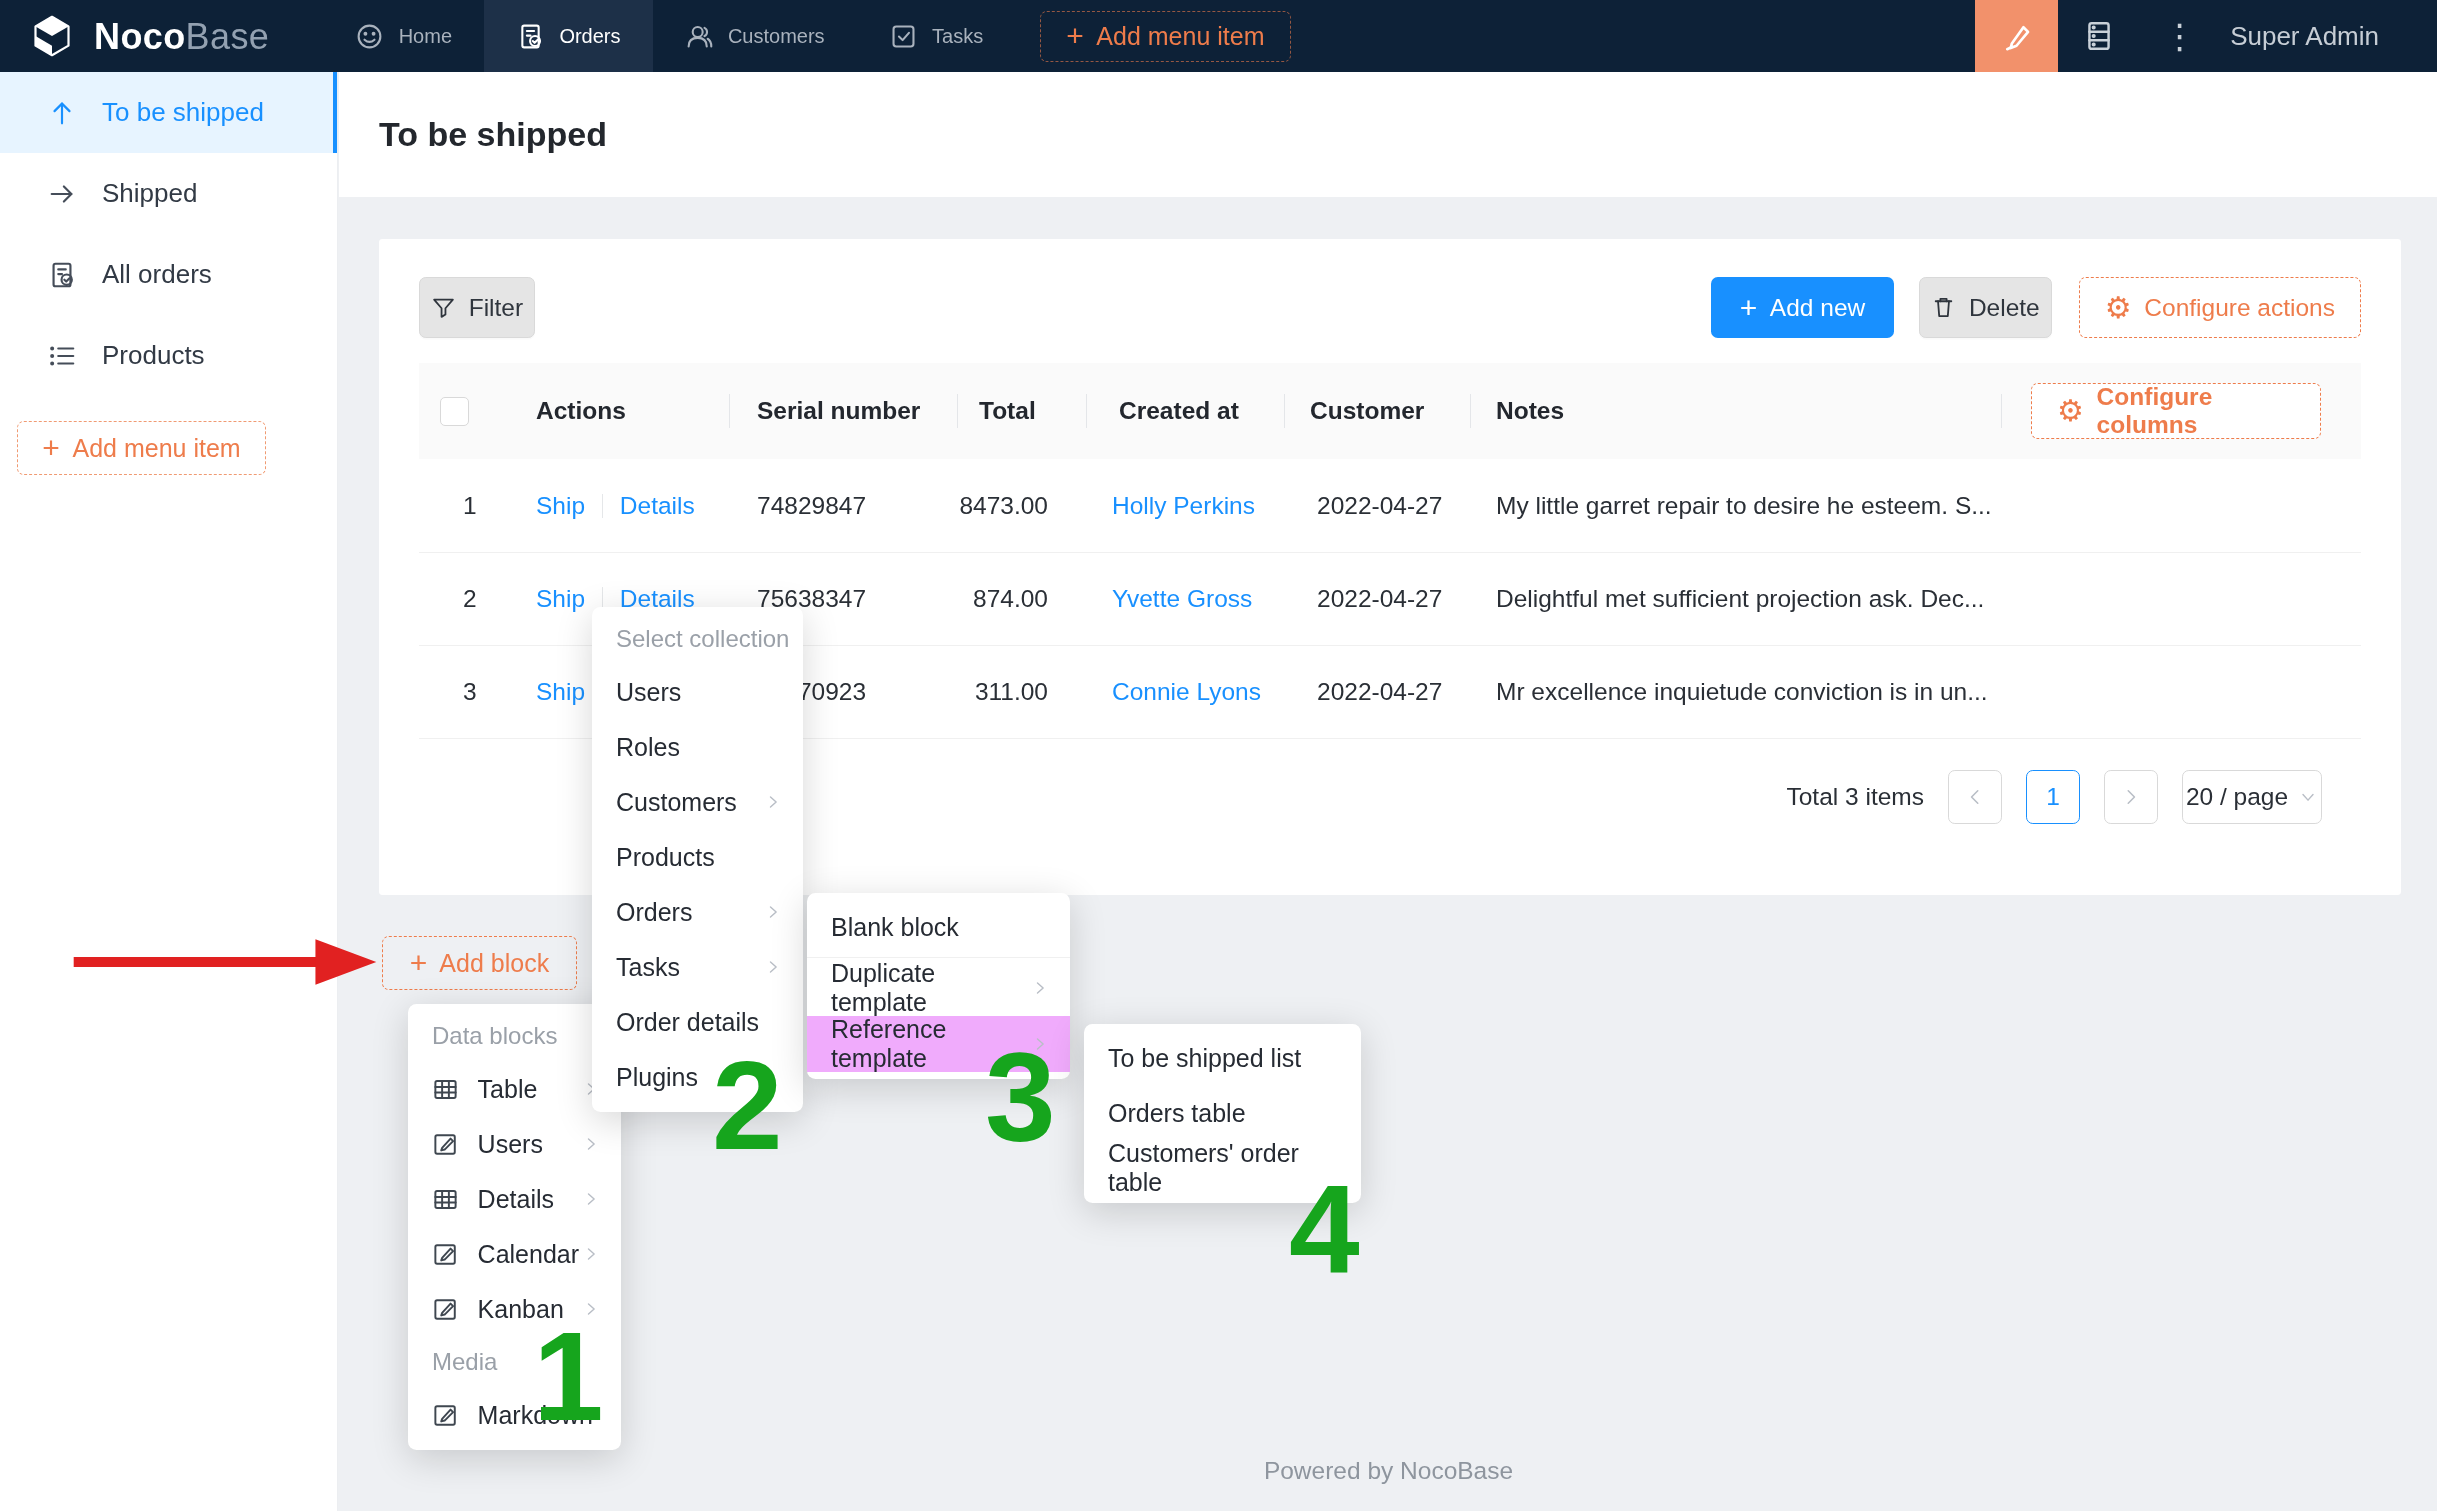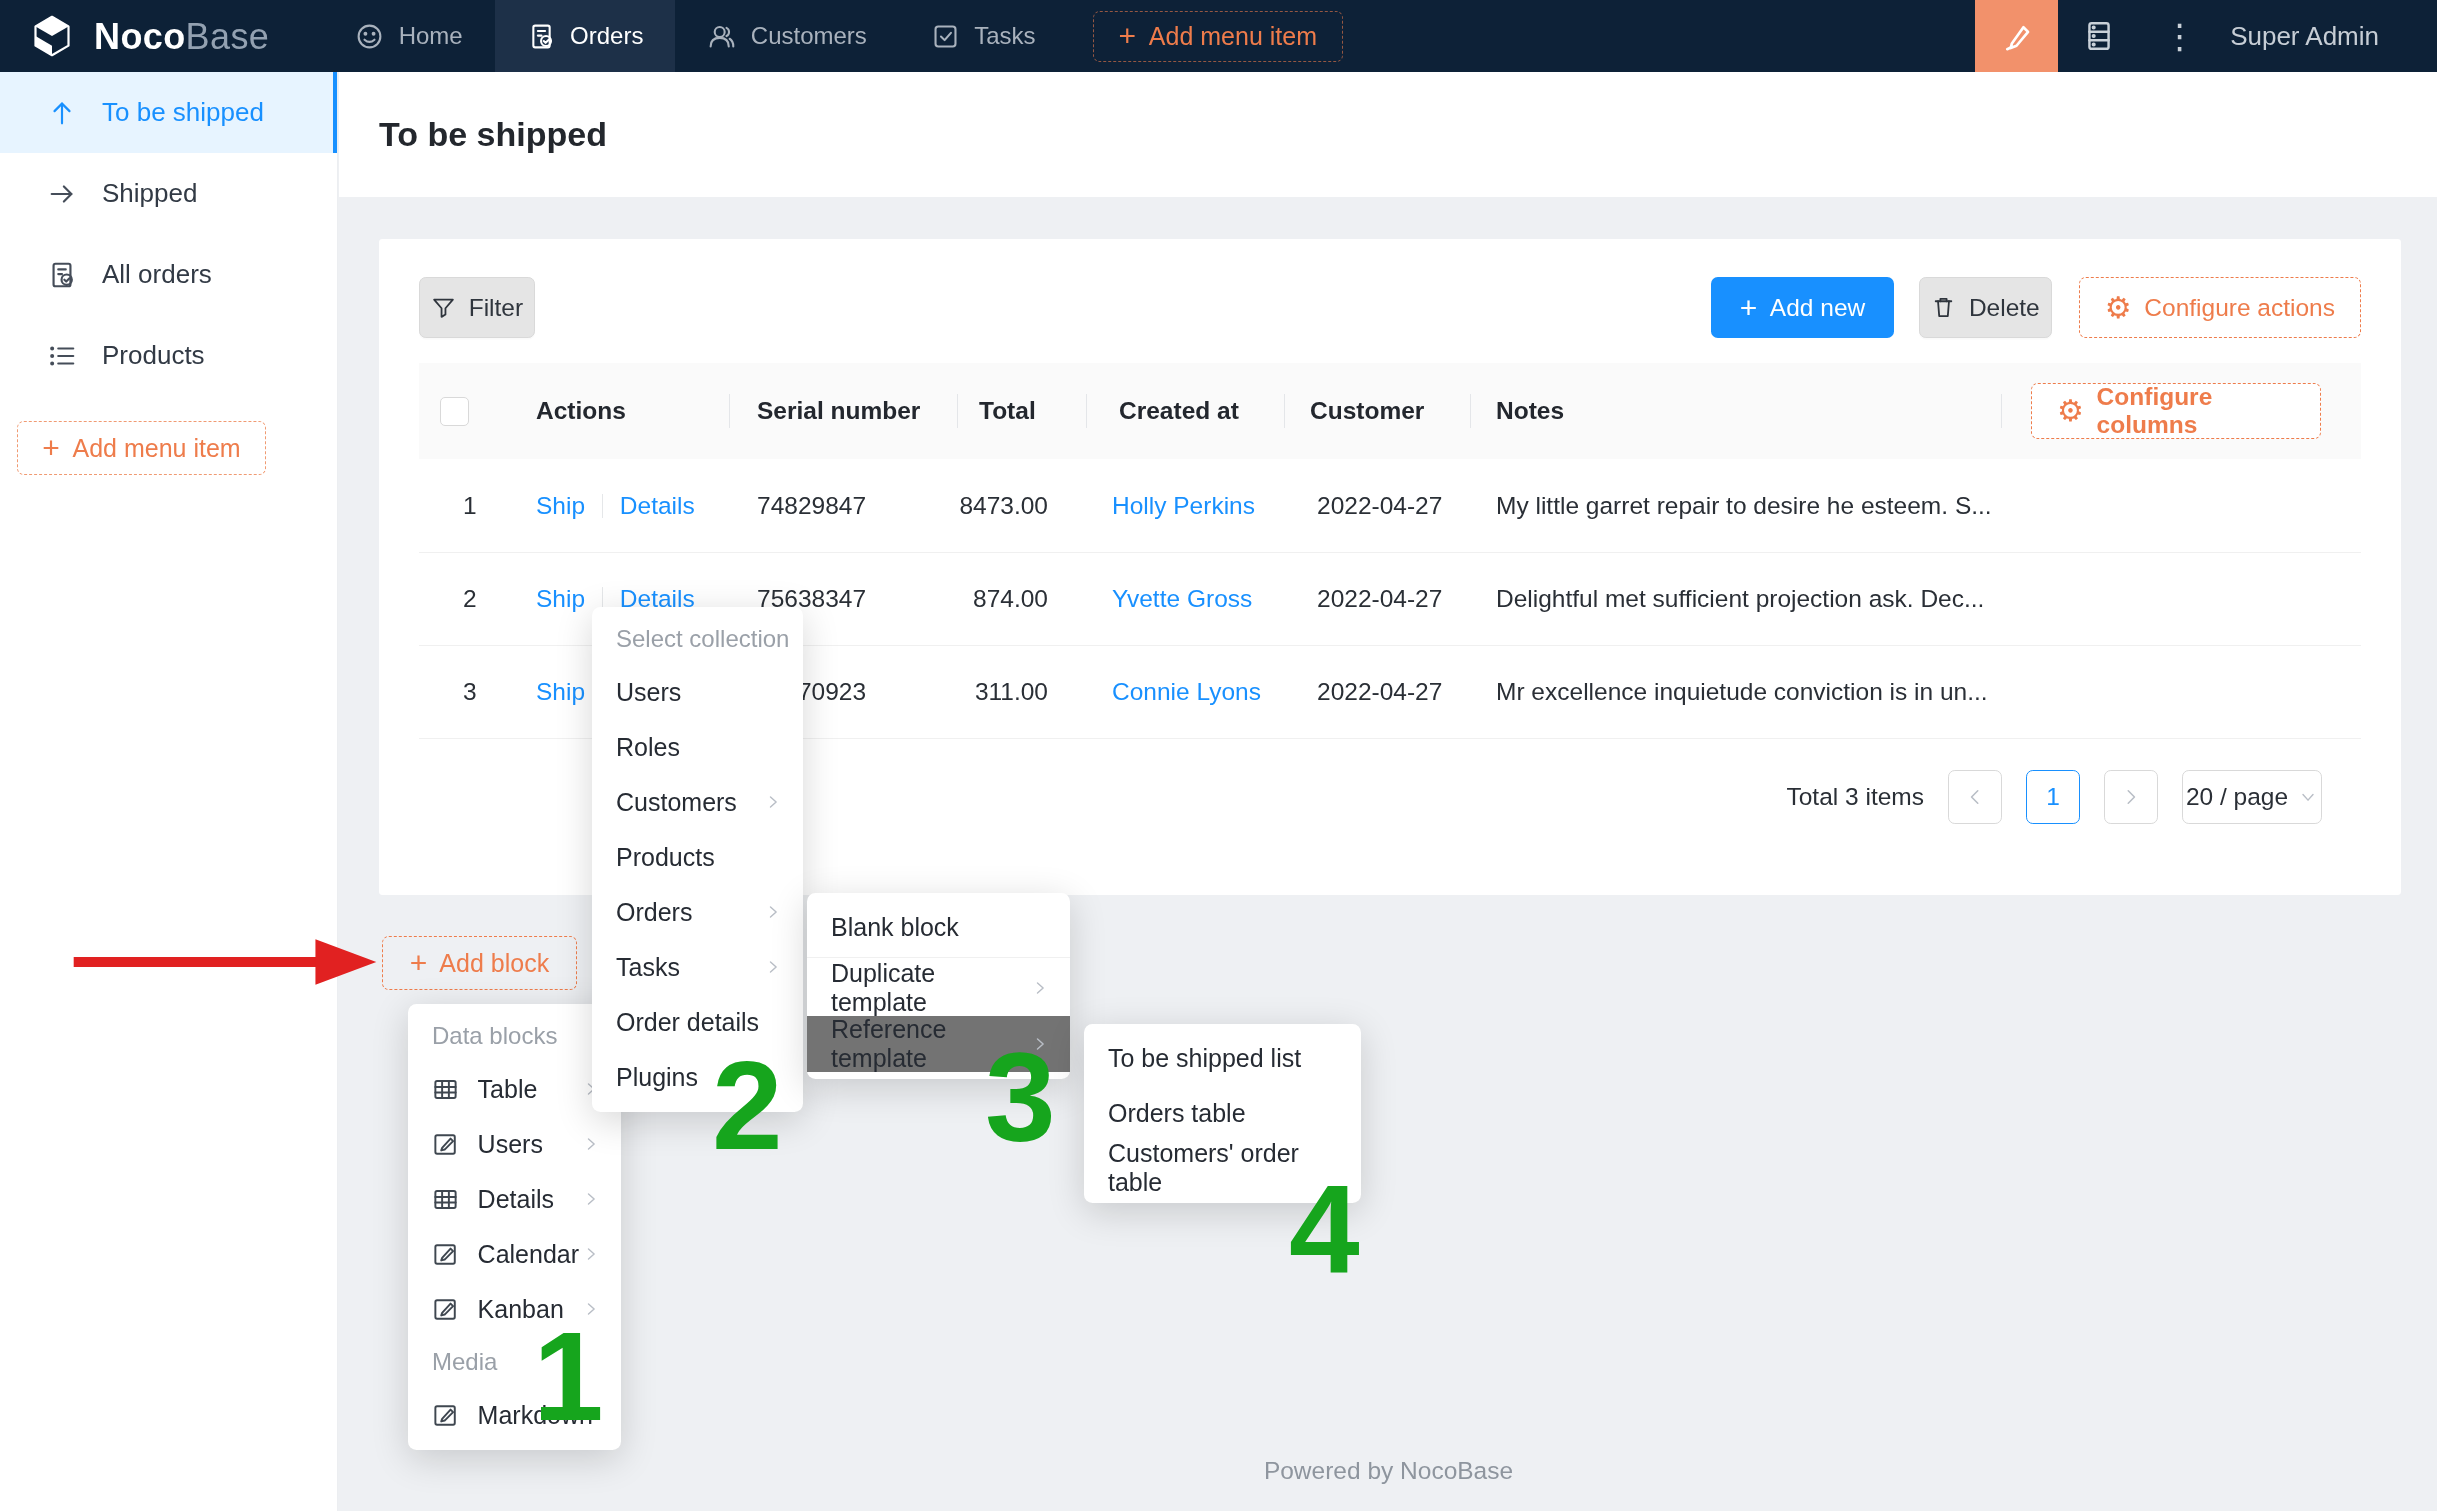--- a/index.html
+++ b/index.html
@@ -8,21 +8,21 @@
   .icon { display:inline-block; flex:none; }
   svg.icon { fill:none; stroke:currentColor; stroke-width:2.3; stroke-linecap:round; stroke-linejoin:round; }
 
   
   .navbar { position:absolute; left:0; top:0; width:2438px; height:72px; background:#0d2137; display:flex; align-items:center; z-index:20; }
   .brand { display:flex; align-items:flex-end; gap:20px; margin-left:30px; }
   .brand-text { font-size:36px; letter-spacing:0.4px; }
   .brand-bold { color:#ffffff; font-weight:bold; }
   .brand-light { color:#93a1b1; font-weight:300; }
   .nav-items { display:flex; height:100%; margin-left:54px; }
-  .nav-item { display:flex; align-items:center; gap:14.4px; padding:0 32px; font-size:24px; color:#a9b2bd; cursor:pointer; }
+  .nav-item { display:flex; align-items:center; gap:14.4px; padding:0 32px; font-size:20px; color:#a9b2bd; cursor:pointer; }
   .nav-item .icon { width:29px; height:29px; }
   .nav-item.active { background:#1d3048; color:#ffffff; }
   .nav-add { margin-left:25px; align-self:center; height:51px; padding:0 25px; border:1.7px dashed rgba(238,124,75,.6); border-radius:6.8px; color:#ee7c4b; font-size:25px; display:flex; align-items:center; gap:12.7px; cursor:pointer; }
   .nav-right { margin-left:auto; display:flex; align-items:center; height:100%; }
   .designer-btn { width:83px; height:72px; background:#f2916b; color:#ffffff; display:flex; align-items:center; justify-content:center; cursor:pointer; }
   .designer-btn .icon { width:37px; height:37px; }
   .nav-icon-btn { width:81px; height:72px; display:flex; align-items:center; justify-content:center; color:#c9d1d9; cursor:pointer; }
   .nav-icon-btn .icon { width:34px; height:34px; }
   .nav-ellipsis { font-size:34px; color:#c9d1d9; }
   .nav-user { color:#c6cdd5; font-size:26px; margin:0 59px 0 10px; }
@@ -80,21 +80,21 @@
   .add-block-btn { position:absolute; left:382px; top:936px; width:195px; height:54px; border:1.7px dashed #ee7c4b; border-radius:6.8px; color:#ee7c4b; font-size:25px; display:flex; align-items:center; justify-content:center; gap:12px; cursor:pointer; z-index:3; }
   .red-arrow { position:absolute; left:72px; top:929px; z-index:8; }
   .green-num { position:absolute; font-size:127px; font-weight:bold; color:#16a51d; line-height:1; z-index:9; }
 
   
   .menu { position:absolute; background:#ffffff; border-radius:8.5px; box-shadow:0 8.5px 37px rgba(0,0,0,.16); padding:6.8px 0; z-index:6; }
   .menu-label { height:51px; display:flex; align-items:center; padding-left:24px; font-size:24px; color:#9aa0a8; }
   .menu-item { height:55px; display:flex; align-items:center; padding:0 20px 0 24px; font-size:25px; color:#262b33; cursor:pointer; }
   .menu-item .item-icon { width:27px; height:27px; color:#3f4750; margin-right:18.6px; }
   .menu-item .chev { width:20px; height:20px; color:#b9bec6; margin-left:auto; }
-  .menu-item.hl { background:#737373; }
+  .menu-item.hl { background:#f0abfc; }
   .menu-divider { height:0.8px; background:#f0f0f0; margin:1.7px 0; }
   .menu-blocks { left:379px; top:1004px; width:213px;margin-left:29px; }
   .menu-collections { left:592px; top:607px; width:211px; }
   .menu-blocktype { left:807px; top:893px; width:263px; }
   .menu-blocktype .menu-item { height:56px; }
   .menu-templates { left:1084px; top:1024px; width:277px; }
 </style>
 </head>
 <body>
 

